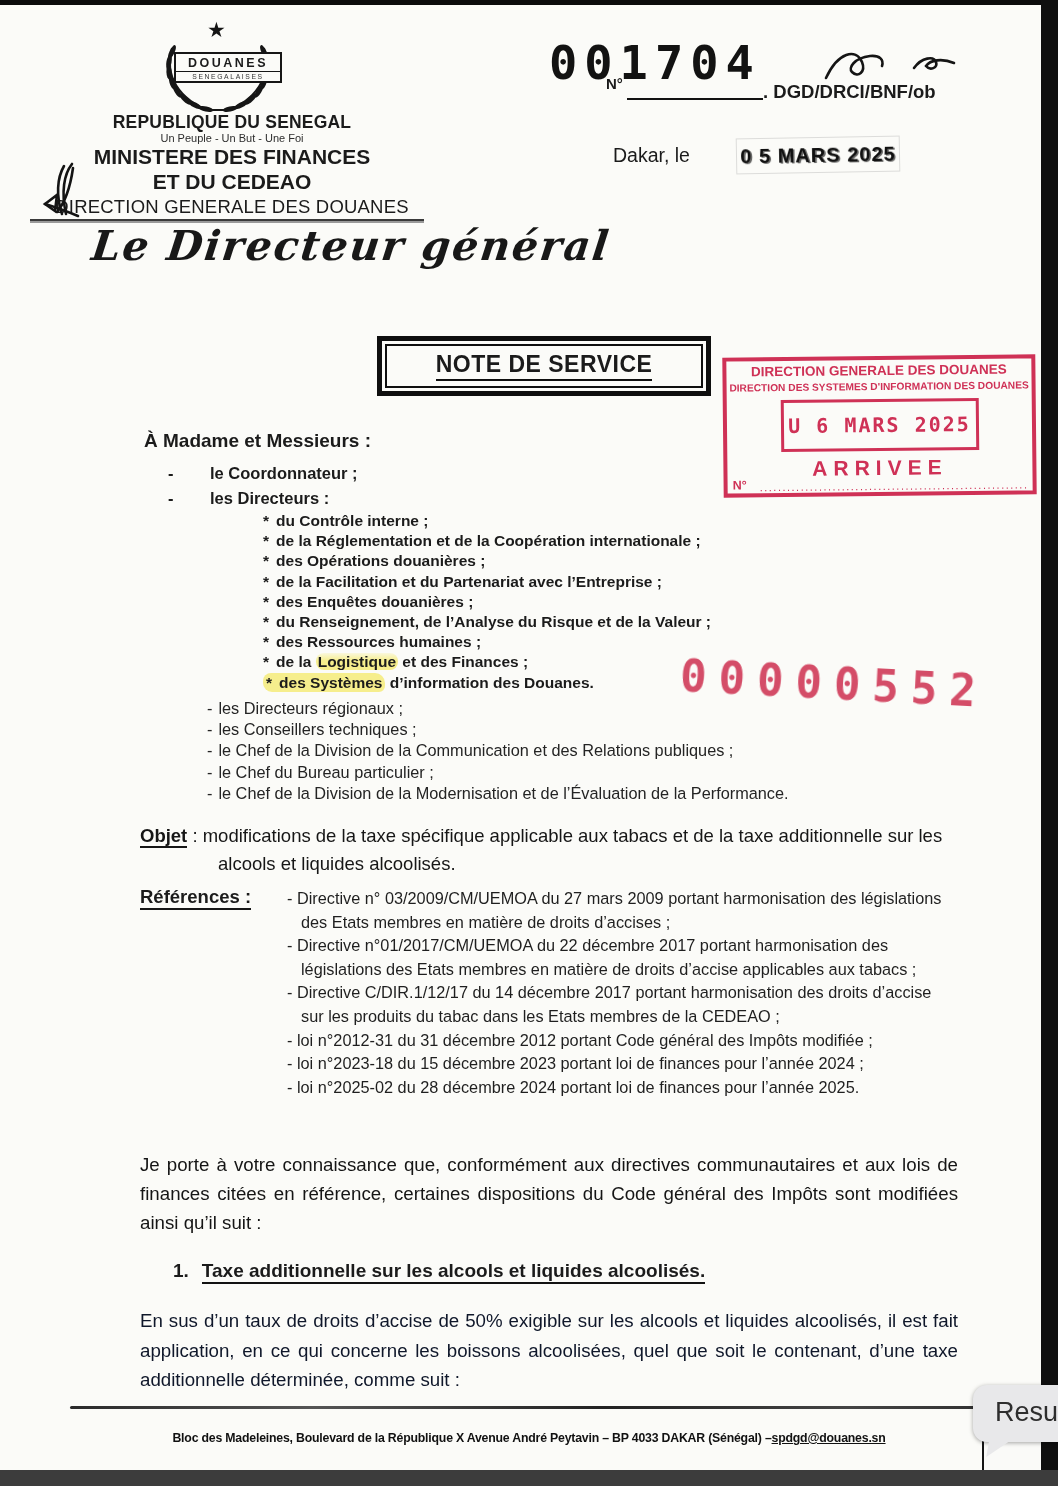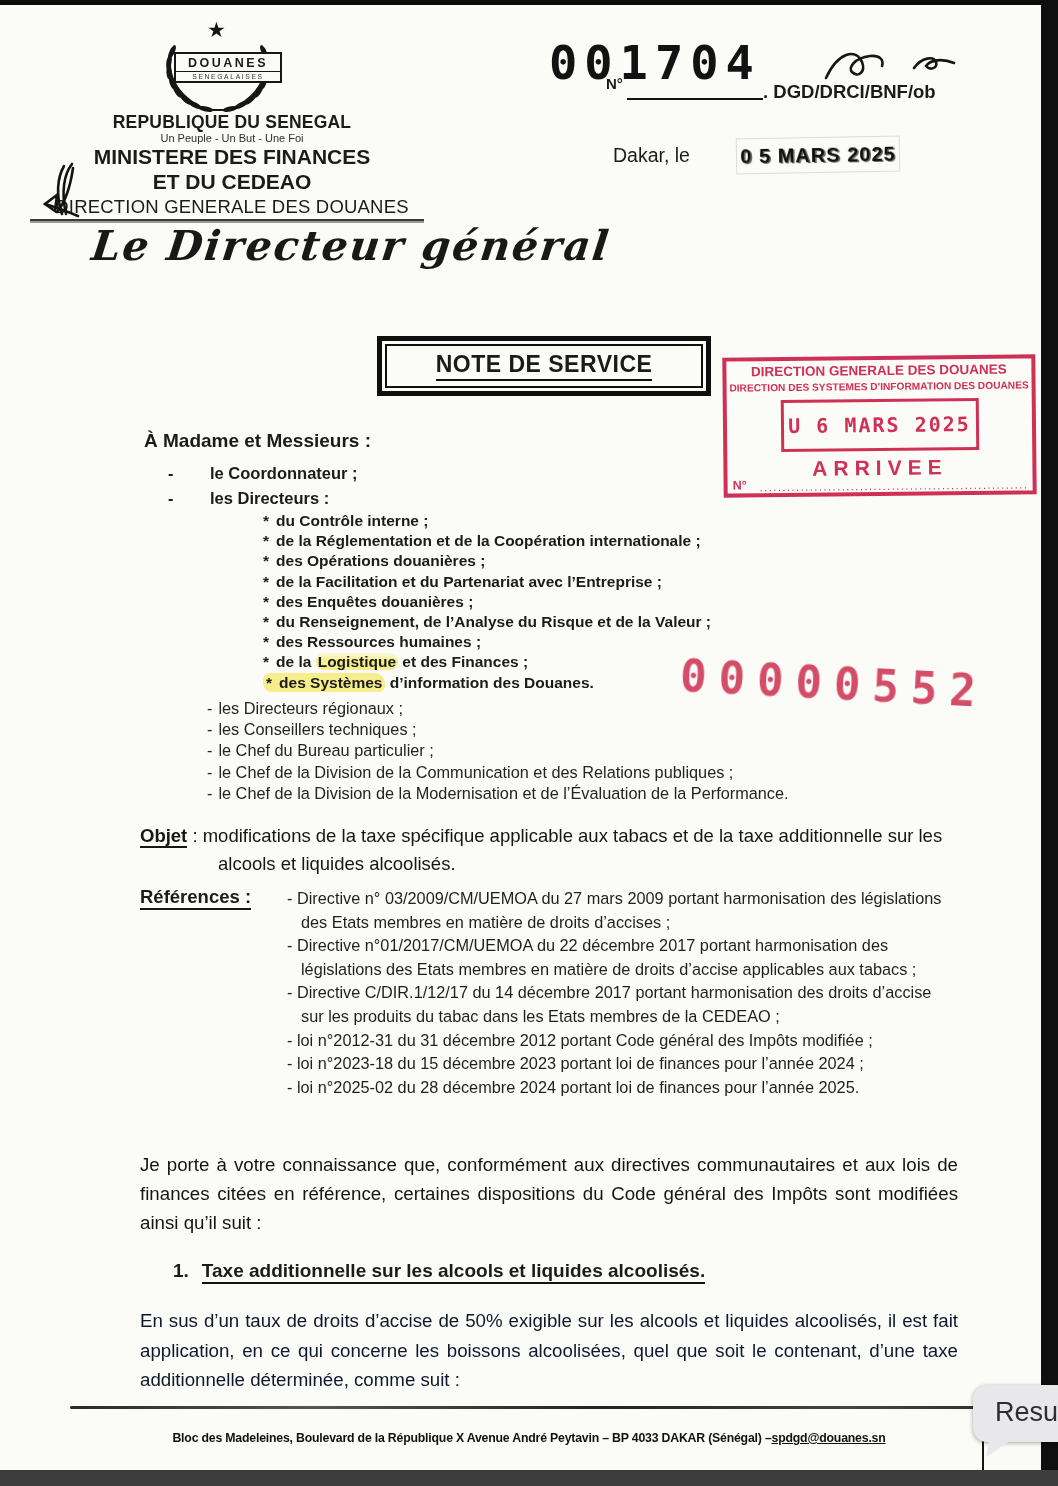--- a/index.html
+++ b/index.html
@@ -247,22 +247,22 @@
       <span class="st">*</span><span>de la </span><span class="hl-soft">Logistique</span><span> et des Finances ;</span>
     </div>
     <div class="star-item">
       <span class="hl"><span class="st">*</span><span>des Systèmes</span></span><span> d’information des Douanes.</span>
     </div>
   </div>
 
   <div class="abs other-list">
     <div class="other-item"><span class="dash">-</span><span>les Directeurs régionaux ;</span></div>
     <div class="other-item"><span class="dash">-</span><span>les Conseillers techniques ;</span></div>
+    <div class="other-item"><span class="dash">-</span><span>le Chef de la Division de la Communication et des Relations publiques ;</span></div>
     <div class="other-item"><span class="dash">-</span><span>le Chef du Bureau particulier ;</span></div>
-    <div class="other-item"><span class="dash">-</span><span>le Chef de la Division de la Communication et des Relations publiques ;</span></div>
     <div class="other-item"><span class="dash">-</span><span>le Chef de la Division de la Modernisation et de l’Évaluation de la Performance.</span></div>
   </div>
 
   <div class="abs objet">
     <span class="lbl">Objet</span><span> : </span><span>modifications de la taxe spécifique applicable aux tabacs et de la taxe additionnelle sur les alcools et liquides alcoolisés.</span>
   </div>
 
   <div class="abs refs-label"><span>Références :</span></div>
   <div class="abs refs">
     <p>- Directive n° 03/2009/CM/UEMOA du 27 mars 2009 portant harmonisation des législations des Etats membres en matière de droits d’accises ;</p>

